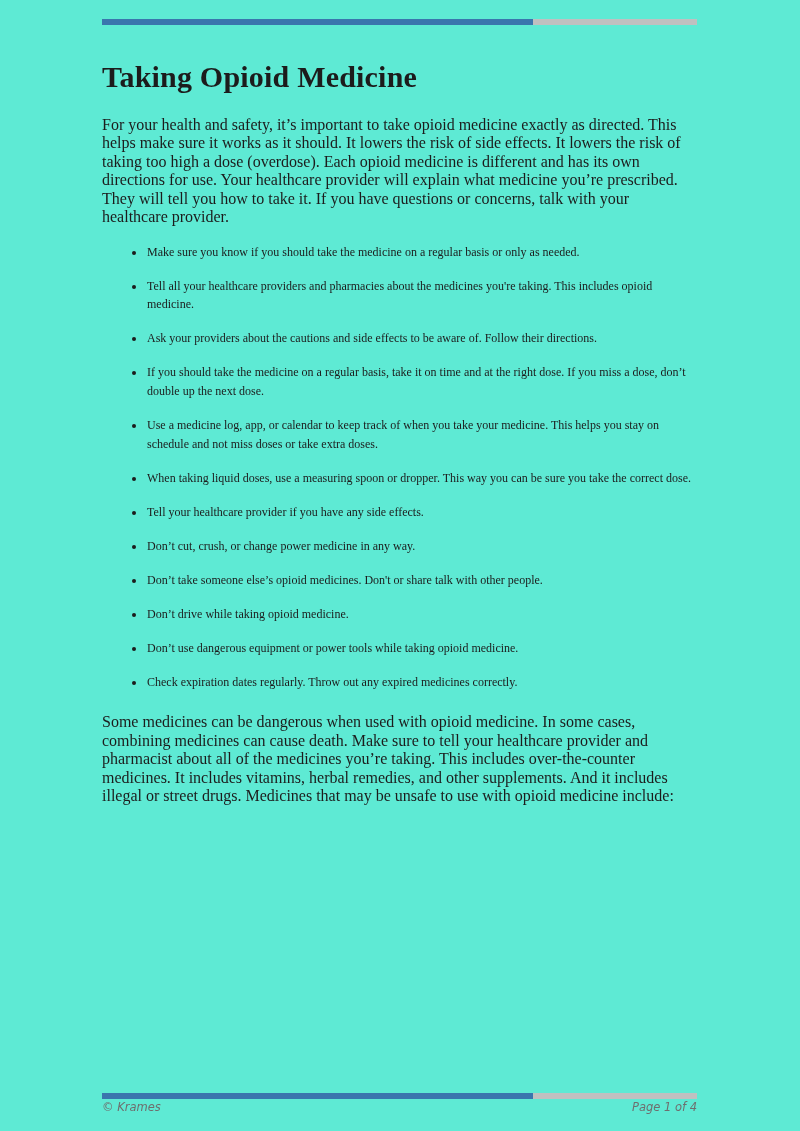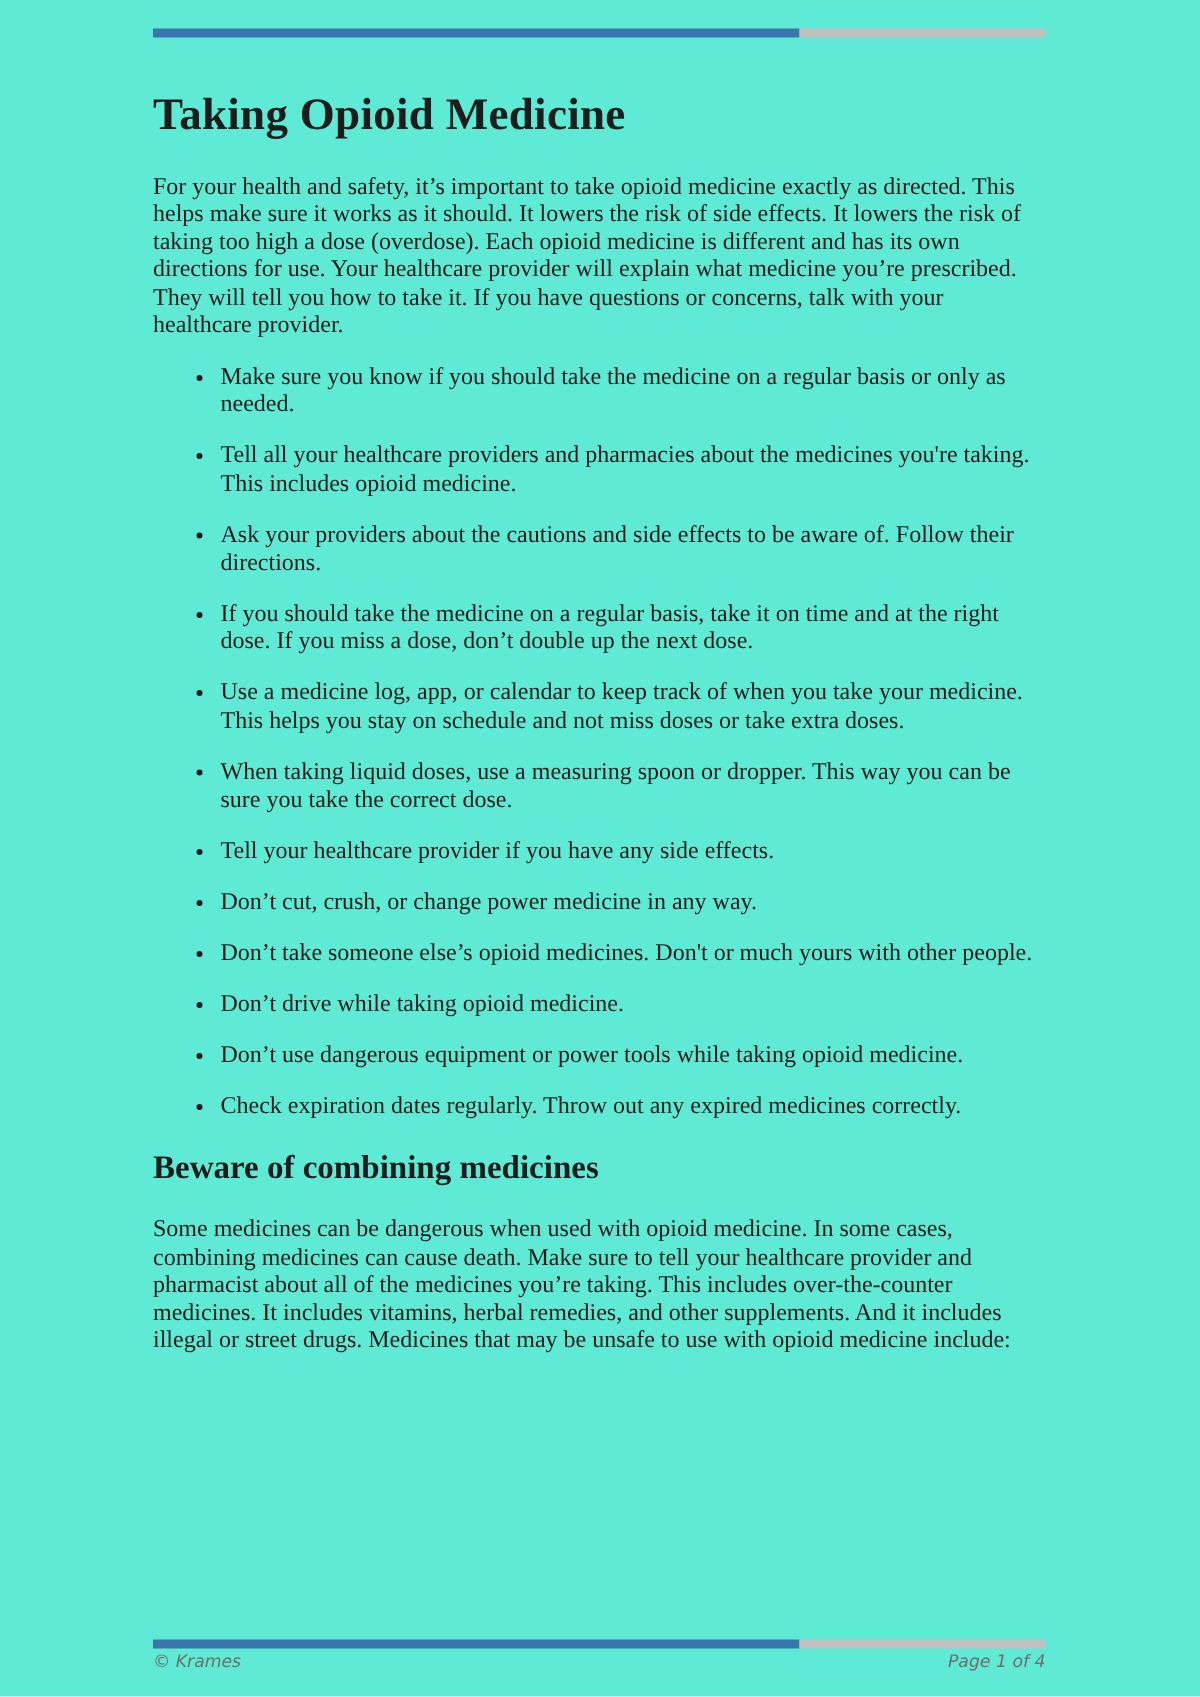--- a/index.html
+++ b/index.html
@@ -61,21 +61,21 @@
     font-weight: bold;
   }
   .section-paragraph { margin-top: 21px; }
   ul.bullet-list {
     margin: 1px 0 0 0;
     padding: 0 0 0 44px;
   }
   ul.bullet-list li {
     margin-top: 15.5px;
     padding-left: 1px;
-    font-size: 16px;
+    font-size: 12px;
     line-height: 18.6px;
   }
   .footer-row {
     position: absolute;
     top: 1100px;
     left: 102px;
     width: 595px;
     display: flex;
     justify-content: space-between;
     font-family: "DejaVu Sans", sans-serif;
@@ -103,29 +103,28 @@
     <section>
       <ul class="bullet-list">
         <li>Make sure you know if you should take the medicine on a regular basis or only as needed.</li>
         <li>Tell all your healthcare providers and pharmacies about the medicines you're taking. This includes opioid medicine.</li>
         <li>Ask your providers about the cautions and side effects to be aware of. Follow their directions.</li>
         <li>If you should take the medicine on a regular basis, take it on time and at the right dose. If you miss a dose, don’t double up the next dose.</li>
         <li>Use a medicine log, app, or calendar to keep track of when you take your medicine. This helps you stay on schedule and not miss doses or take extra doses.</li>
         <li>When taking liquid doses, use a measuring spoon or dropper. This way you can be sure you take the correct dose.</li>
         <li>Tell your healthcare provider if you have any side effects.</li>
         <li>Don’t cut, crush, or change power medicine in any way.</li>
-        <li>Don’t take someone else’s opioid medicines. Don't or much yours with other people.</li>
+        <li>Don’t take someone else’s opioid medicines. Don't or share talk with other people.</li>
         <li>Don’t drive while taking opioid medicine.</li>
         <li>Don’t use dangerous equipment or power tools while taking opioid medicine.</li>
         <li>Check expiration dates regularly. Throw out any expired medicines correctly.</li>
       </ul>
     </section>
 
     <section>
-      <h2>Beware of combining medicines</h2>
       <p class="section-paragraph">Some medicines can be dangerous when used with opioid medicine. In some cases, combining medicines can cause death. Make sure to tell your healthcare provider and pharmacist about all of the medicines you’re taking. This includes over-the-counter medicines. It includes vitamins, herbal remedies, and other supplements. And it includes illegal or street drugs. Medicines that may be unsafe to use with opioid medicine include:</p>
     </section>
 
   </div>
 
   <div class="accent-bar bottom">
     <div class="seg-blue"></div>
     <div class="seg-gray"></div>
   </div>
 

